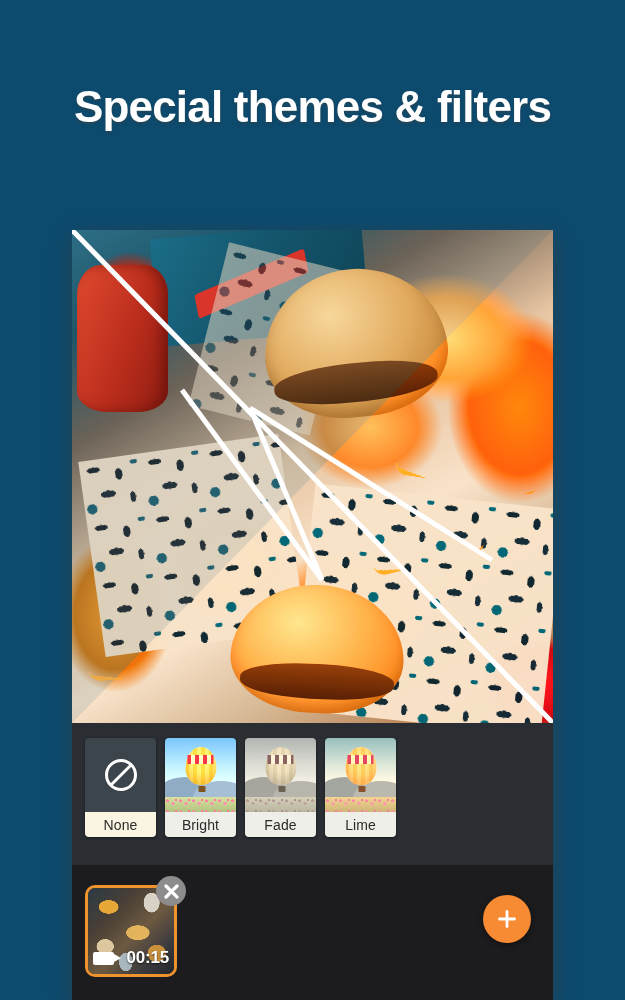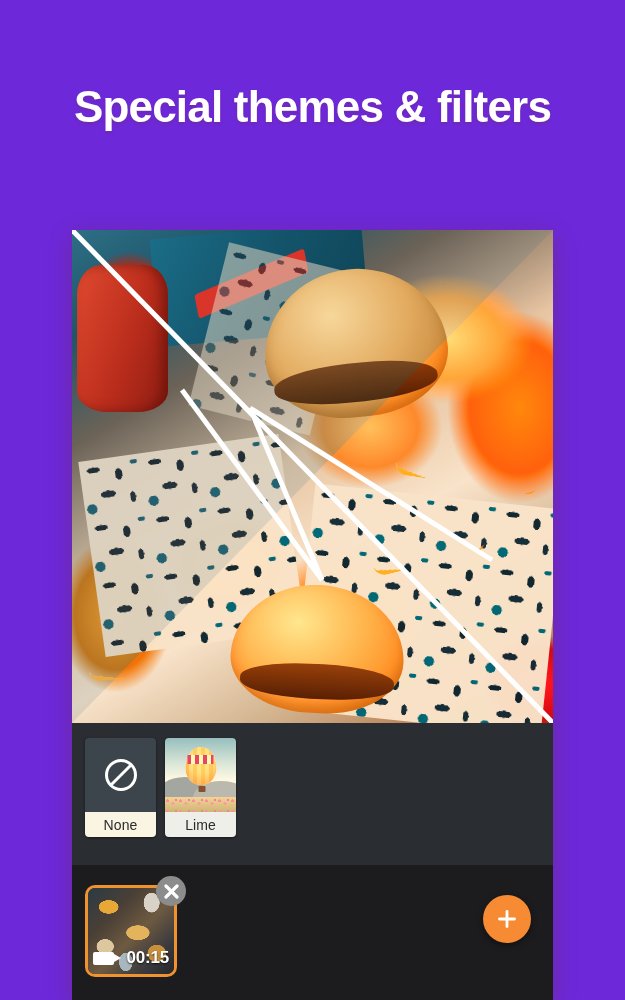--- a/index.html
+++ b/index.html
@@ -12,21 +12,21 @@
     height: 1000px;
     position: relative;
     overflow: hidden;
     font-family: "Liberation Sans", sans-serif;
     -webkit-font-smoothing: antialiased;
   }
 
   #promo-root {
     position: absolute;
     inset: 0;
-    background: #6d28d9;
+    background: #0c4a6e;
   }
 
   
   .headline {
     position: absolute;
     left: 0;
     top: 84px;
     width: 625px;
     text-align: center;
     color: #FFFFFF;
@@ -456,21 +456,41 @@
         <div class="filter-item none-item">
           <div class="filter-thumb thumb-none">
             <svg width="38" height="38" viewBox="0 0 38 38">
               <circle cx="19" cy="19" r="14.5" fill="none" stroke="#FFFFFF" stroke-width="3"></circle>
               <line x1="9" y1="29" x2="29" y2="9" stroke="#FFFFFF" stroke-width="3"></line>
             </svg>
           </div>
           <div class="filter-label">None</div>
         </div>
 
-
+        <div class="filter-item">
+          <div class="filter-thumb fx-bright">
+            <div class="sky"></div>
+            <div class="mountain"></div>
+            <div class="mountain2"></div>
+            <div class="field"></div>
+            <div class="balloon"></div>
+          </div>
+          <div class="filter-label">Bright</div>
+        </div>
+
+        <div class="filter-item">
+          <div class="filter-thumb fx-fade">
+            <div class="sky"></div>
+            <div class="mountain"></div>
+            <div class="mountain2"></div>
+            <div class="field"></div>
+            <div class="balloon"></div>
+          </div>
+          <div class="filter-label">Fade</div>
+        </div>
 
 
         <div class="filter-item">
           <div class="filter-thumb fx-lime">
             <div class="sky"></div>
             <div class="mountain"></div>
             <div class="mountain2"></div>
             <div class="field"></div>
             <div class="balloon"></div>
           </div>

